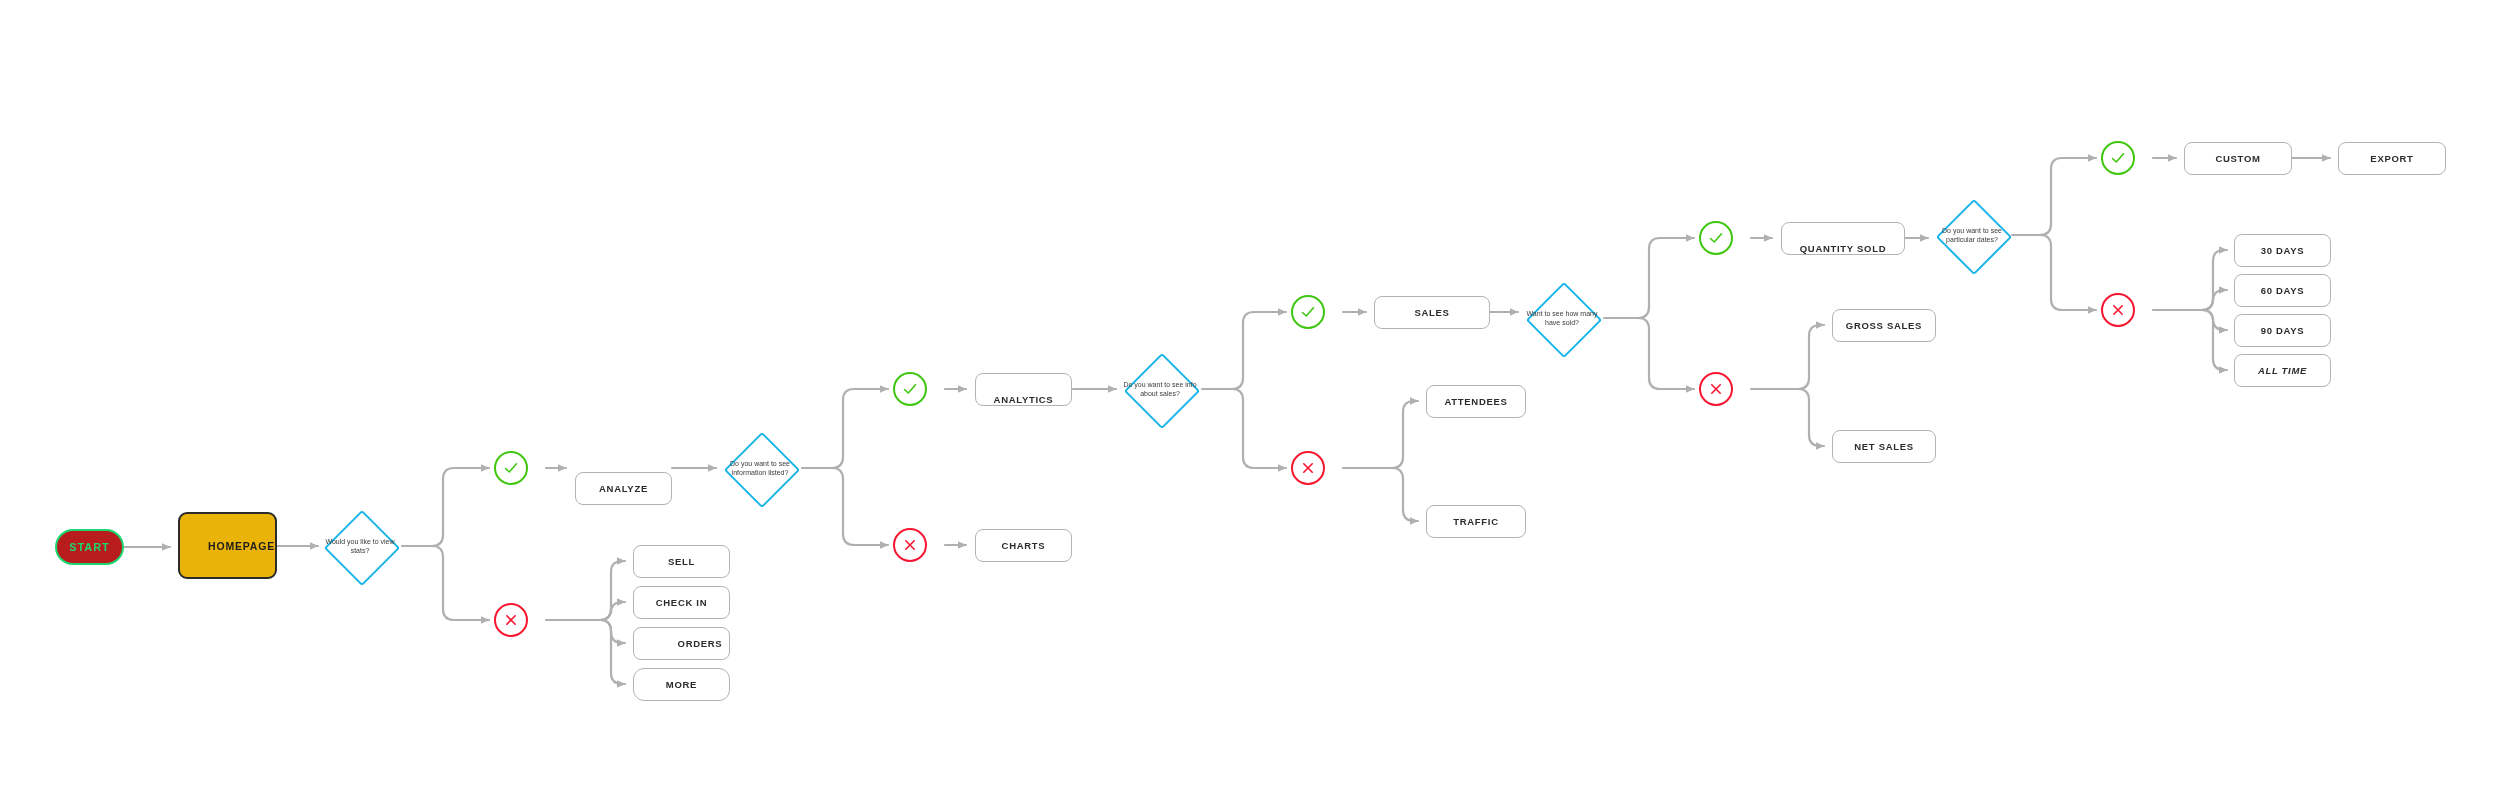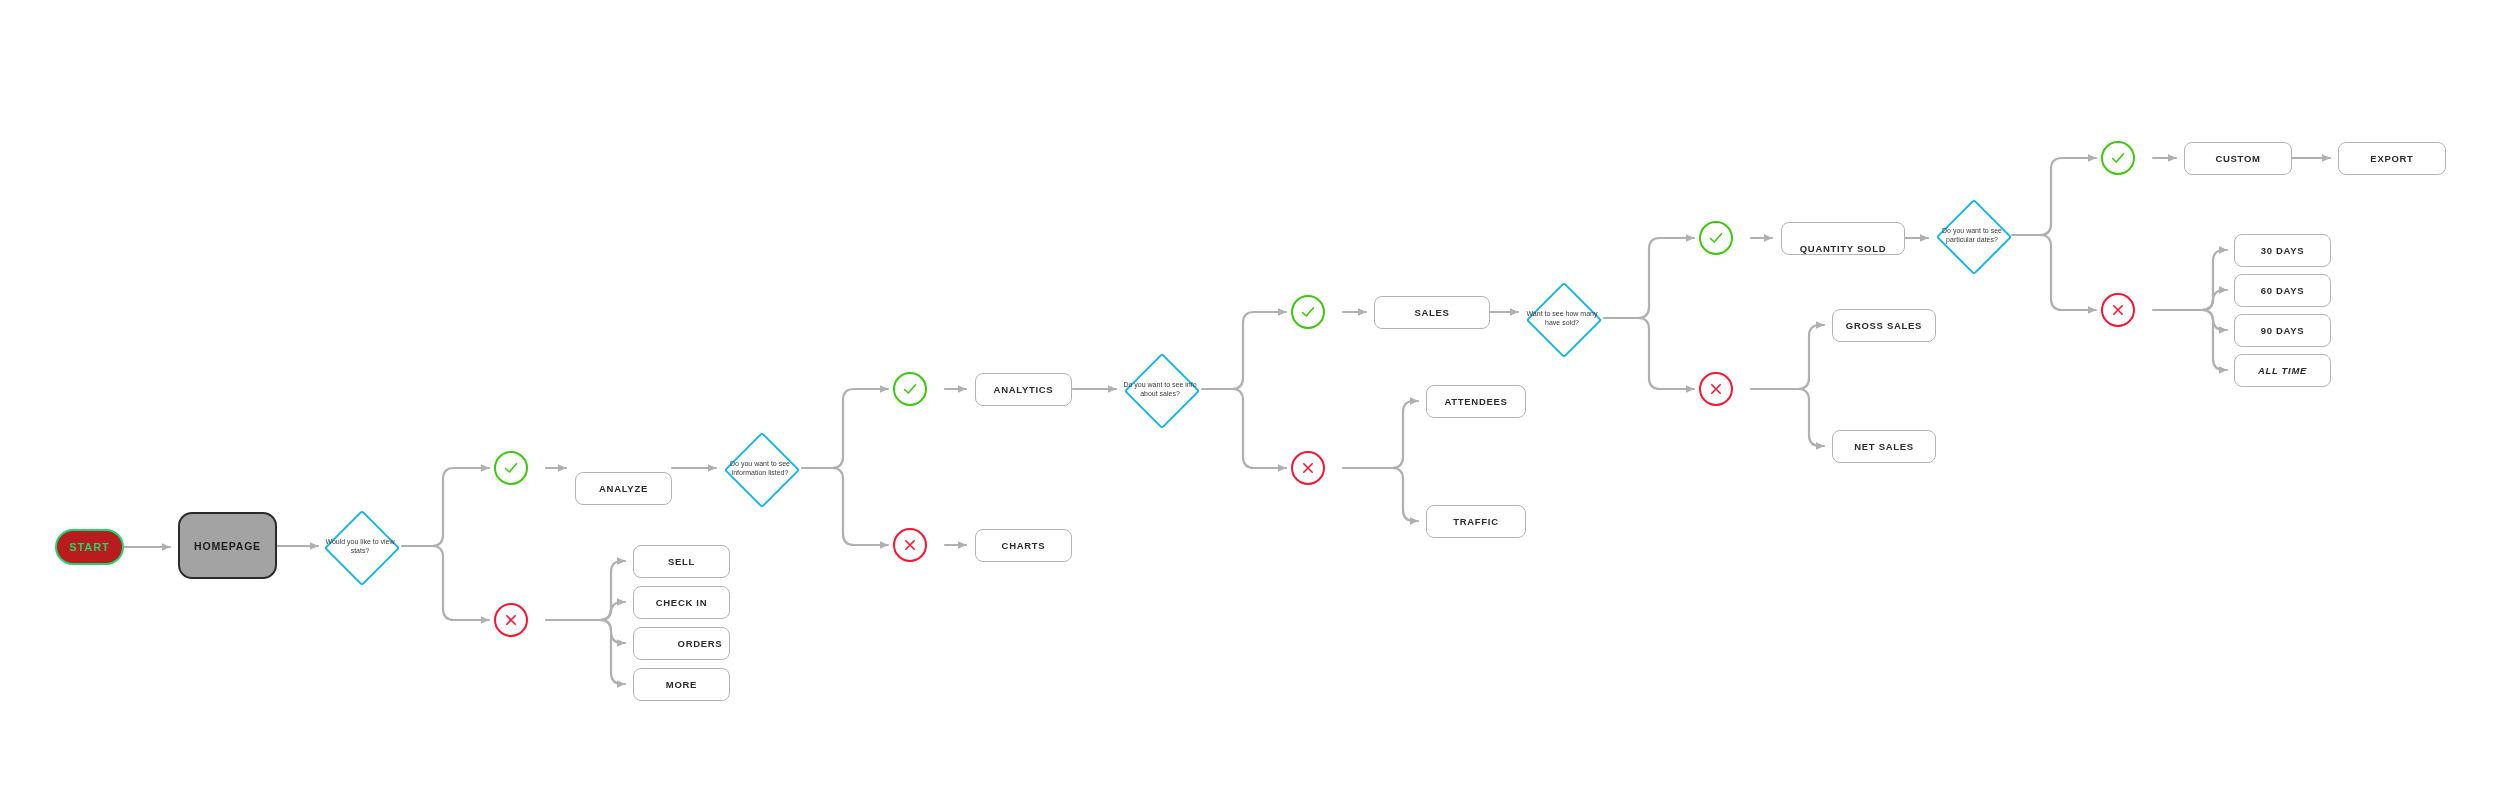--- a/index.html
+++ b/index.html
@@ -45,22 +45,23 @@
   .pill .label {
     color: #18d86f;
     font-size: 11px;
     font-weight: bold;
     letter-spacing: 0.9px;
   }
 
   
   .screen {
     border: 2px solid #2b2b2b;
-    border-radius: 14px;
-    background: #a3a3a3;
+    border-radius: 9px;
+    background: #eab308;
+    justify-content: flex-end;
   }
   .screen .label {
     color: #1d1d1d;
     font-size: 10.5px;
     font-weight: bold;
     letter-spacing: 0.8px;
   }
 
   
   .box {
@@ -223,31 +224,31 @@
 
   <div class="node box" style="left:633px; top:545px; width:97px; height:33px;">
     <span class="label">SELL</span>
   </div>
   <div class="node box" style="left:633px; top:586px; width:97px; height:33px;">
     <span class="label">CHECK IN</span>
   </div>
   <div class="node box" style="left:633px; top:627px; width:97px; height:33px;padding-left:37px;">
     <span class="label">ORDERS</span>
   </div>
-  <div class="node box" style="left:633px; top:668px; width:97px; height:33px;">
+  <div class="node box" style="left:633px; top:668px; width:97px; height:33px;border-radius:11px;">
     <span class="label">MORE</span>
   </div>
 
   <div class="node gate yes" style="left:893px; top:372px; width:34px; height:34px;">
     <svg width="20" height="20" viewBox="0 0 20 20">
       <path d="M4.5,10.5 L8.3,14 L15.5,5.8" fill="none" stroke="#3fc60f" stroke-width="1.6" stroke-linecap="round" stroke-linejoin="round"></path>
     </svg>
   </div>
 
-  <div class="node box" style="left:975px; top:373px; width:97px; height:33px;">
+  <div class="node box" style="left:975px; top:373px; width:97px; height:33px;align-items:flex-end;">
     <span class="label">ANALYTICS</span>
   </div>
 
   <div class="node diamond" style="left:1118px; top:347px; width:84px; height:84px;">
     <span class="shape"></span>
     <span class="label">Do you want to see info about sales?</span>
   </div>
 
   <div class="node gate no" style="left:893px; top:528px; width:34px; height:34px;">
     <svg width="20" height="20" viewBox="0 0 20 20">

